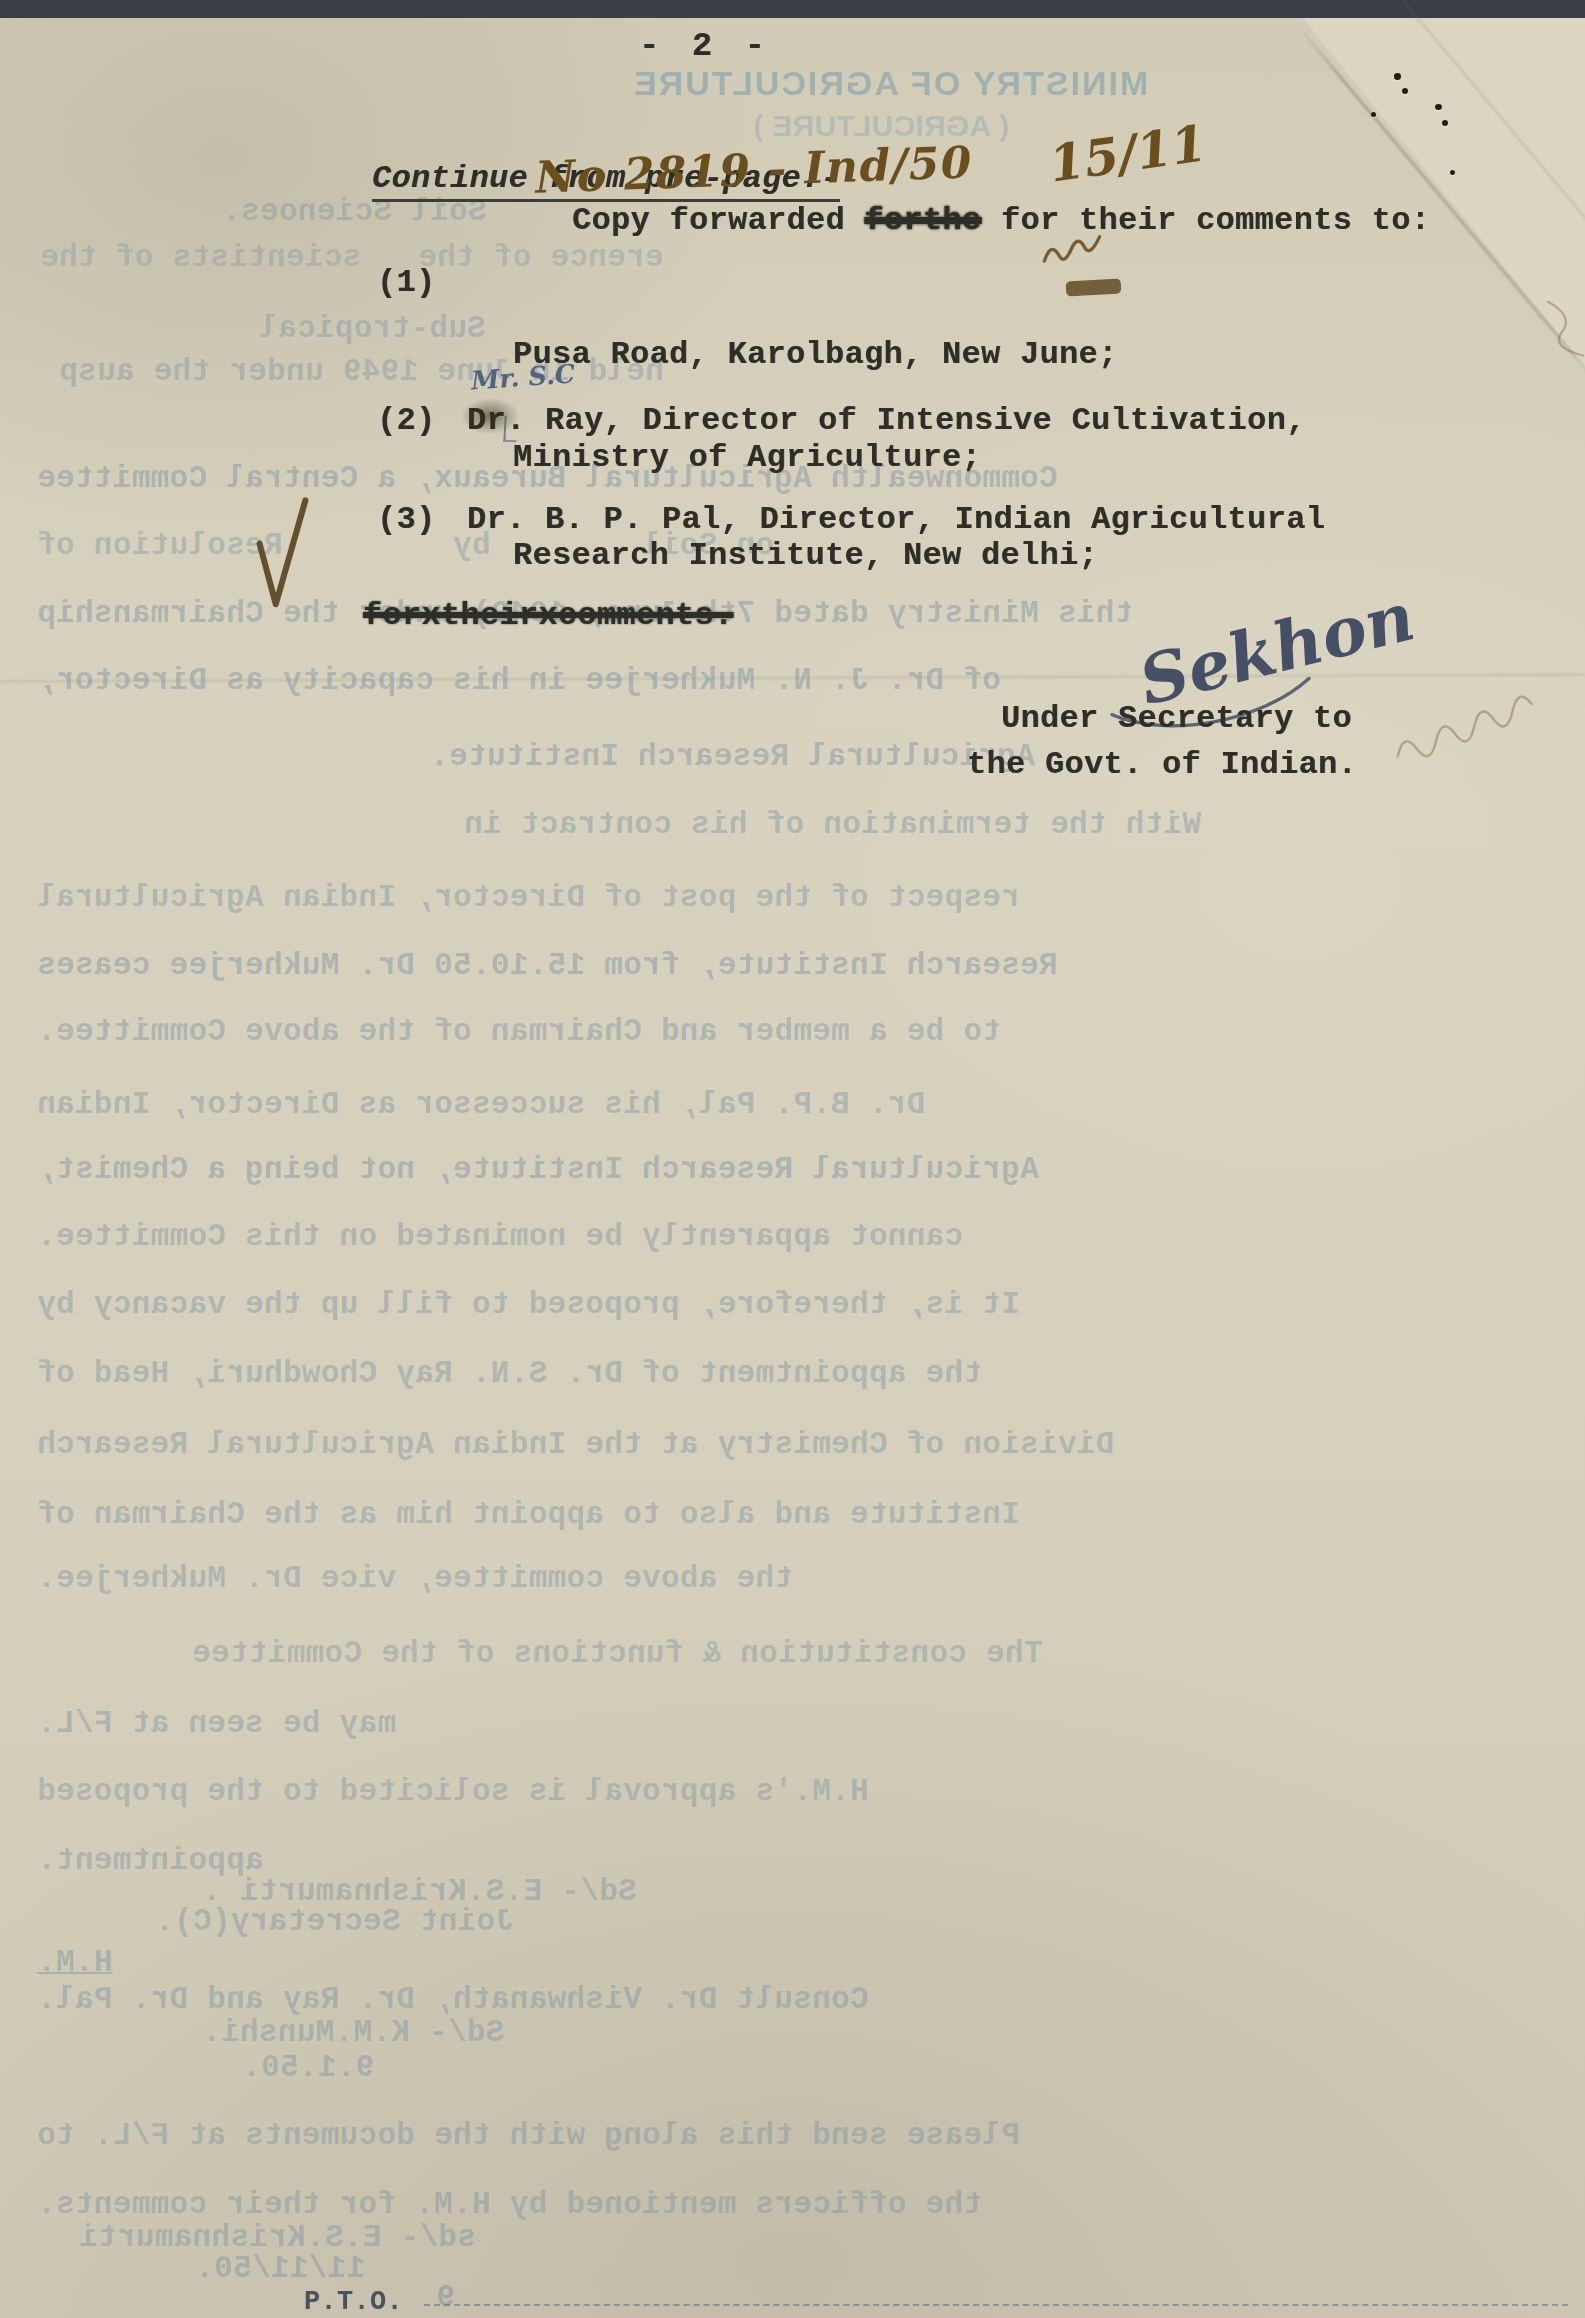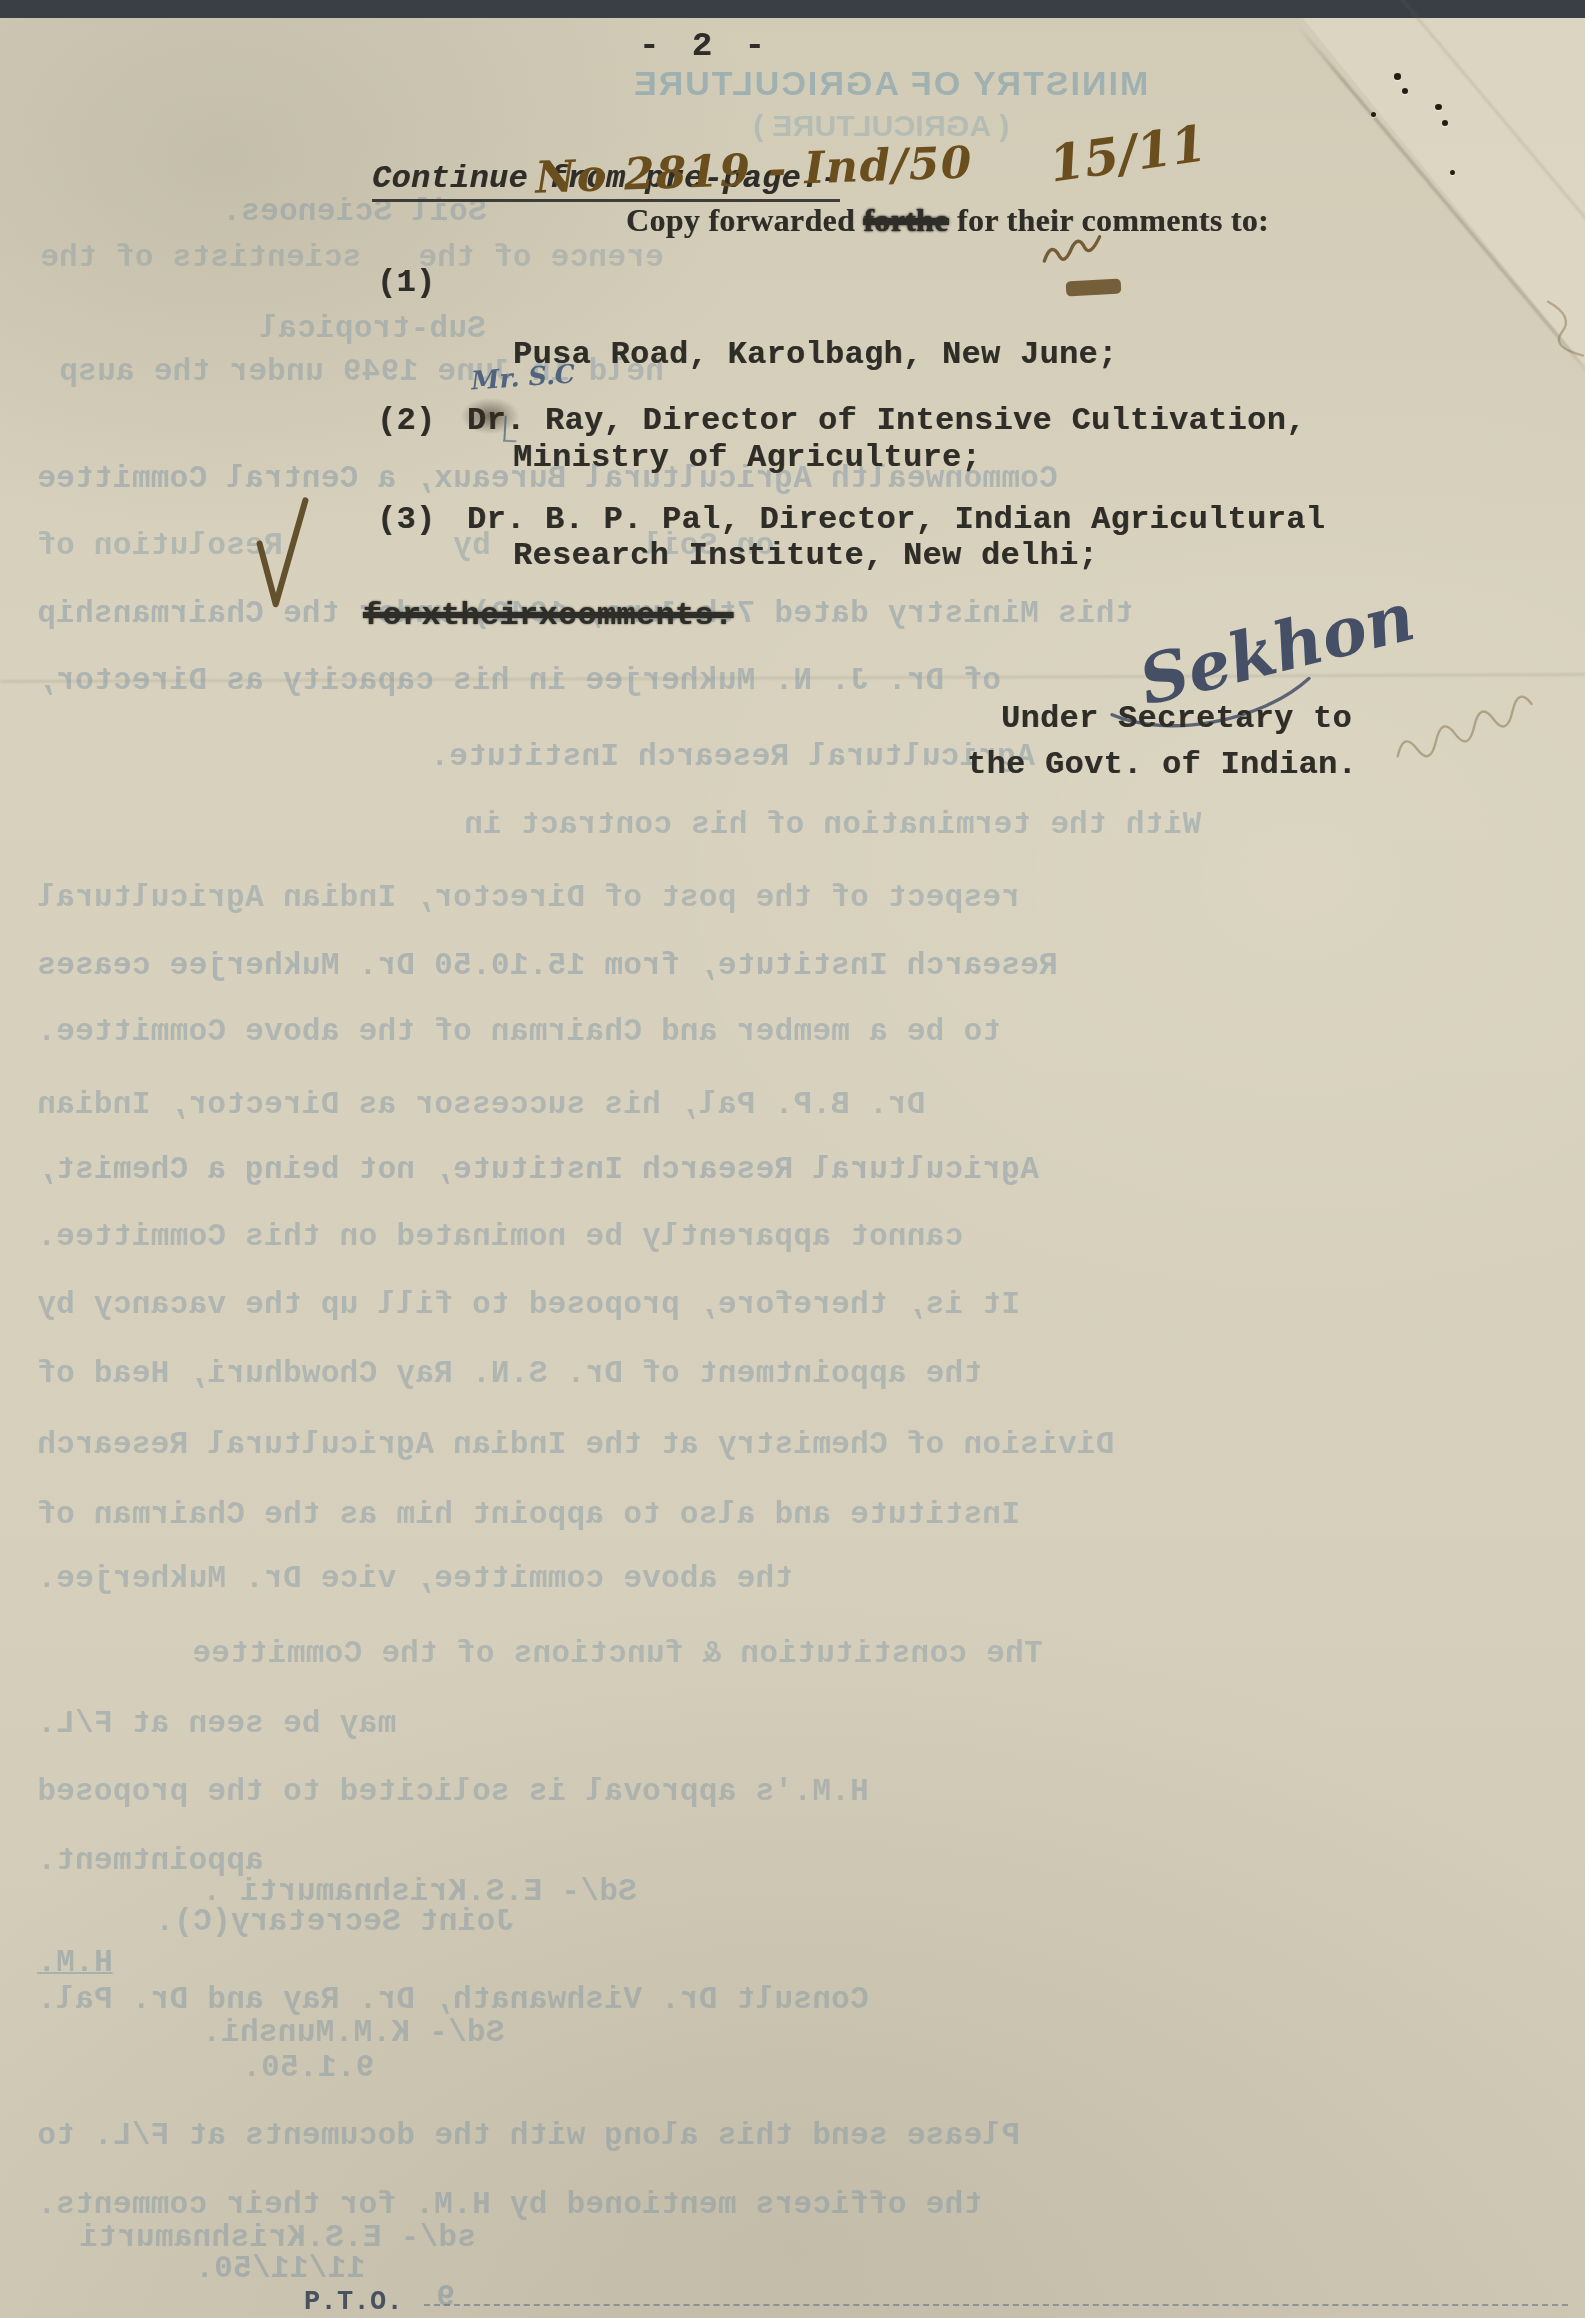--- a/index.html
+++ b/index.html
@@ -102,21 +102,21 @@
       <div class="ghost-dash" style="left: 424px; top: 2304px; width: 1144px;"></div>
     </div>
 
   <div class="typed" style="left:639px;top:27px;font-size:34px;letter-spacing:6px;">- 2 -</div>
 
   <div class="typed underlined" style="left:372px;top:160px;font-style:italic;">Continue from pre-page:-</div>
 
   <div class="hand" style="left:535px;top:144px;font-size:44px;transform:rotate(-2deg);letter-spacing:1.3px;">No 2819 - Ind/50</div>
   <div class="hand" style="left:1049px;top:124px;font-size:50px;transform:rotate(-8deg);">15/11</div>
 
-  <div class="typed" style="left:626px;top:202px;font-family:Liberation Serif, serif;"><span>Copy forwarded </span><span class="smudge-strike">forthe</span><span> for their comments to:</span></div>
+  <div class="typed" style="left:572px;top:202px;"><span>Copy forwarded </span><span class="smudge-strike">forthe</span><span> for their comments to:</span></div>
 
   <svg style="left:1041px;top:230px;" width="74" height="42" viewBox="0 0 110 62">
     <path d="M5 46 q10 -30 22 -8 q8 14 18 -10 q10 -22 20 -2 q8 14 22 -16" fill="none" stroke="rgba(100,72,28,.85)" stroke-width="5" stroke-linecap="round"></path>
   </svg>
   <div class="ink-dash"></div>
 
   <div class="typed" style="left:377px;top:264px;">(1)</div>
   <div class="typed" style="left:513px;top:336px;">Pusa Road, Karolbagh, New June;</div>
 
   <div class="hand-blue" style="left:471px;top:362px;font-size:25.6px;transform:rotate(-4deg);">Mr. S.C</div>

